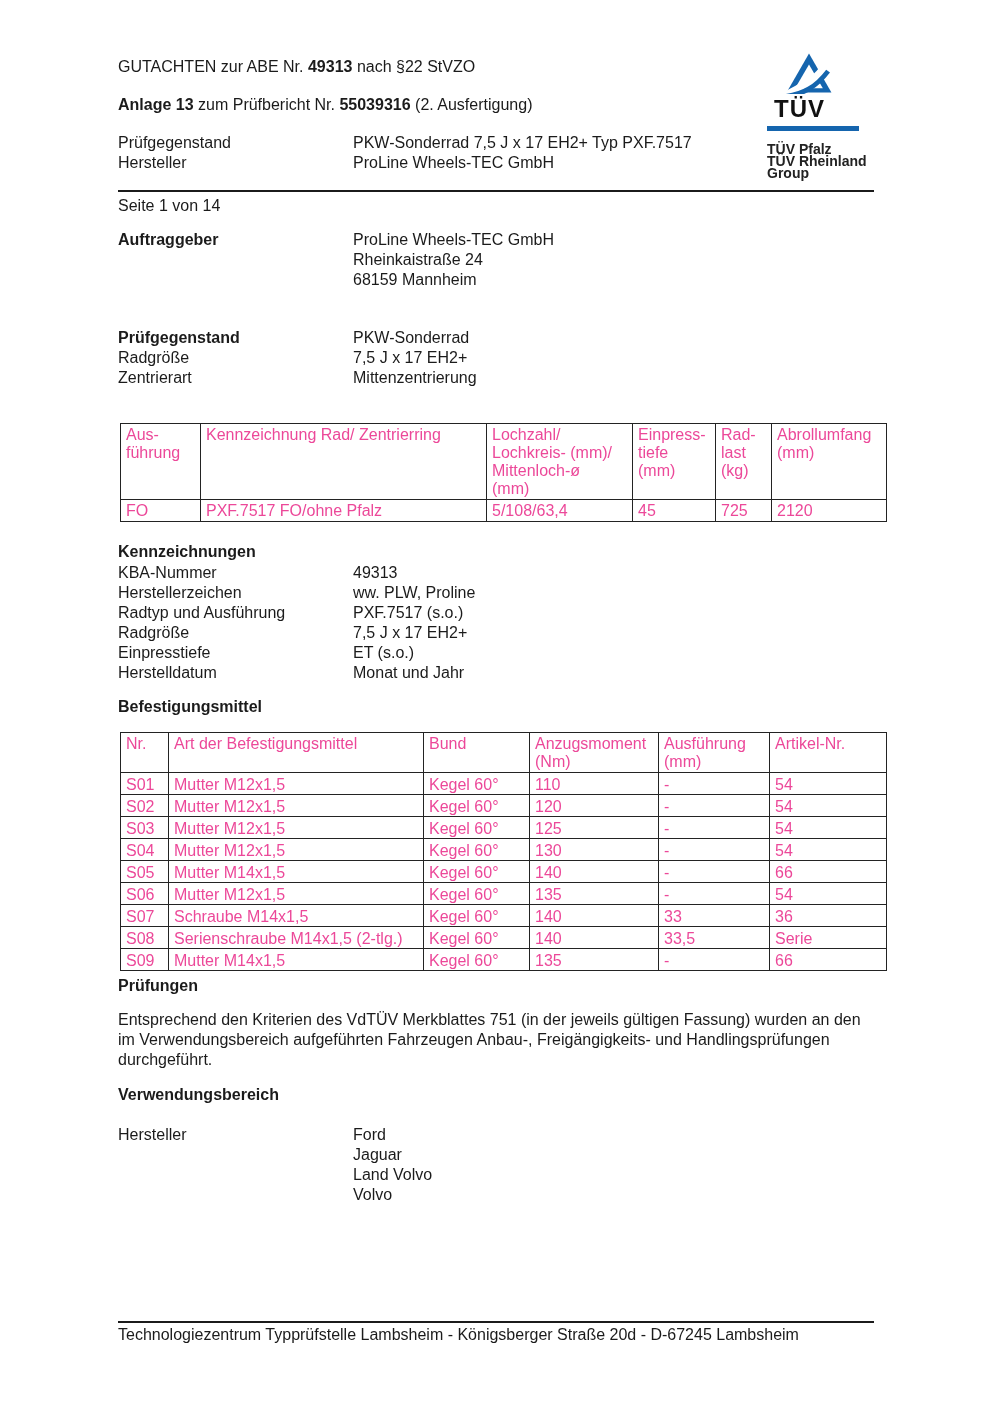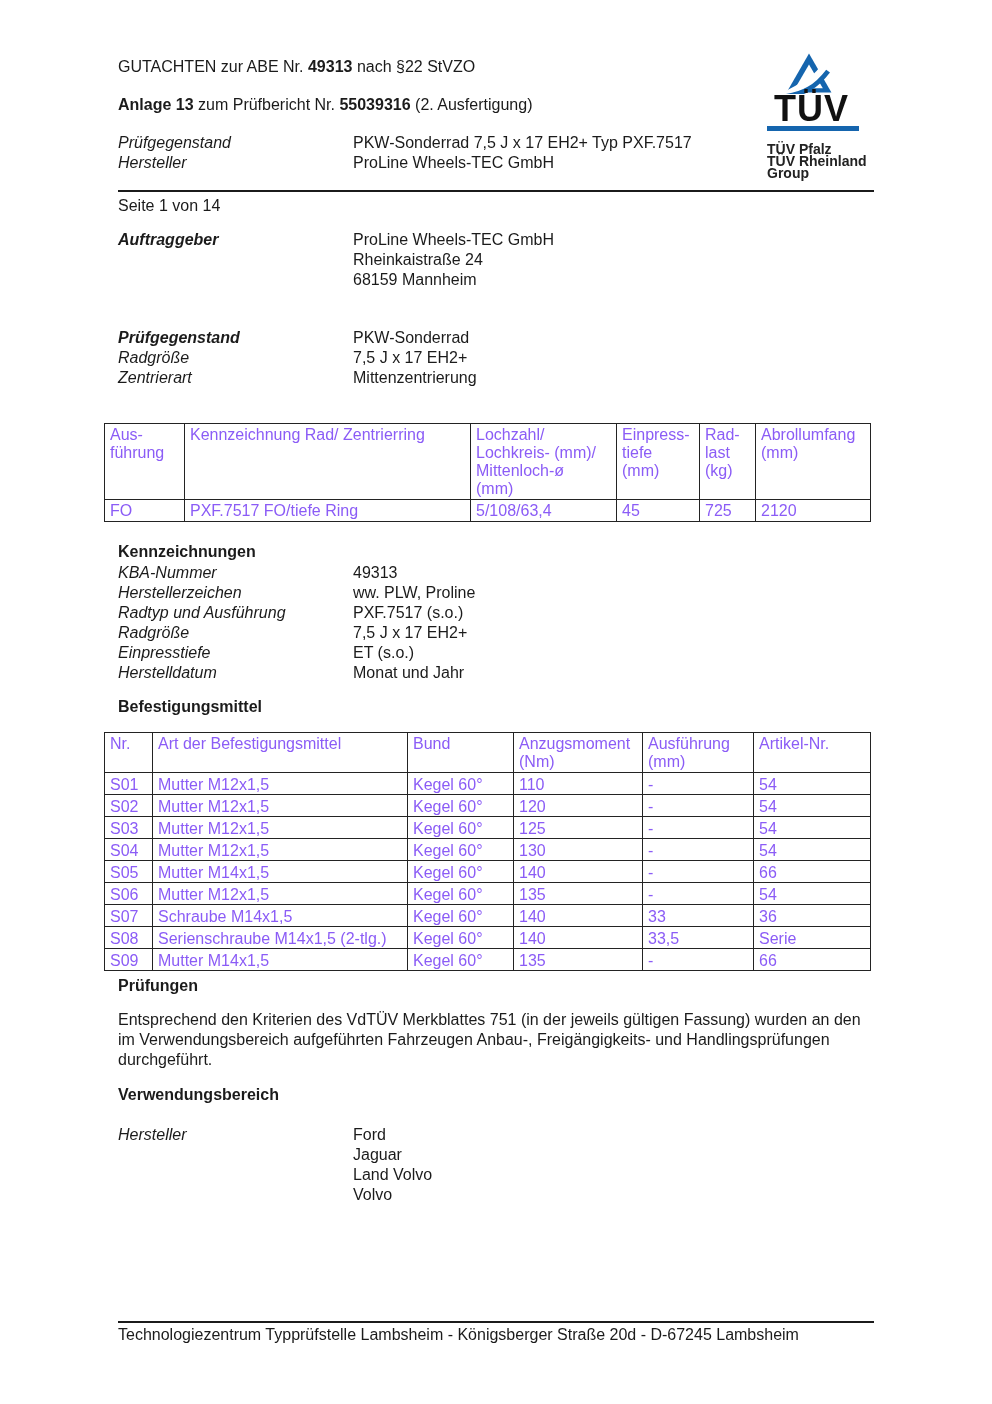--- a/index.html
+++ b/index.html
@@ -9,50 +9,50 @@
     background:#ffffff;
     font-family:"Liberation Sans", sans-serif;
     font-size:16px; line-height:20px;
     color:#1b1b1b;
     overflow:hidden;
   }
   .abs { position:absolute; }
   .content { left:118px; width:758px; }
   b, .bold { font-weight:bold; }
   .kv-row { display:flex; }
-  .kv-label { display:inline-block; width:235px; flex:0 0 235px;font-style:italic; }
+  .kv-label { display:inline-block; width:235px; flex:0 0 235px; }
   .kv-value { display:inline-block; }
   .rule { left:118px; width:756px; height:2px; background:#1b1b1b; }
   .thin-rule { left:118px; width:756px; height:1.5px; background:#1b1b1b; }
   .right { text-align:left; }
 
   
   table.doc {
-    position:absolute; left:104px;
+    position:absolute; left:120px;
     border-collapse:collapse; table-layout:fixed;
     width:766px;
     font-size:16px; line-height:18px;
-    color:#8b5cf6;
+    color:#ec4899;
   }
   table.doc th, table.doc td {
     border:1.5px solid #232323;
     padding:2px 5px 1px 5px;
     text-align:left; vertical-align:top;
     font-weight:normal;
     white-space:pre-line;
     overflow:hidden;
   }
   #table2 td { padding:2px 5px 0 5px; line-height:19px; }
   #table2 th { padding:2px 5px 1px 5px; }
 
   
   .logo { left:765px; top:52px; width:115px; }
   .logo-tri { margin-left:20px; display:block; }
   .logo-word {
-    font-weight:bold; font-size:36px; line-height:26px;
+    font-weight:bold; font-size:24px; line-height:26px;
     letter-spacing:1px; color:#111; margin-left:9px; margin-top:2px;
   }
   .logo-bar { width:92px; height:5px; background:#1565ae; margin-left:2px; margin-top:4px; }
   .logo-sub {
     margin-top:12px; margin-left:2px;
     font-size:14px; line-height:12px; font-weight:bold; color:#222;
   }
   .heading { font-weight:bold; }
   .para { width:762px; }
 </style>
@@ -150,21 +150,21 @@
 tiefe
 (mm)</th>
       <th>Rad-
 last
 (kg)</th>
       <th>Abrollumfang
 (mm)</th>
     </tr>
     <tr>
       <td>FO</td>
-      <td>PXF.7517 FO/tiefe Ring</td>
+      <td>PXF.7517 FO/ohne Pfalz</td>
       <td>5/108/63,4</td>
       <td>45</td>
       <td>725</td>
       <td>2120</td>
     </tr>
   </tbody>
     </table>
 
   <div class="abs content heading" style="top:542px">Kennzeichnungen</div>
   <div class="abs content" style="top:563px">

